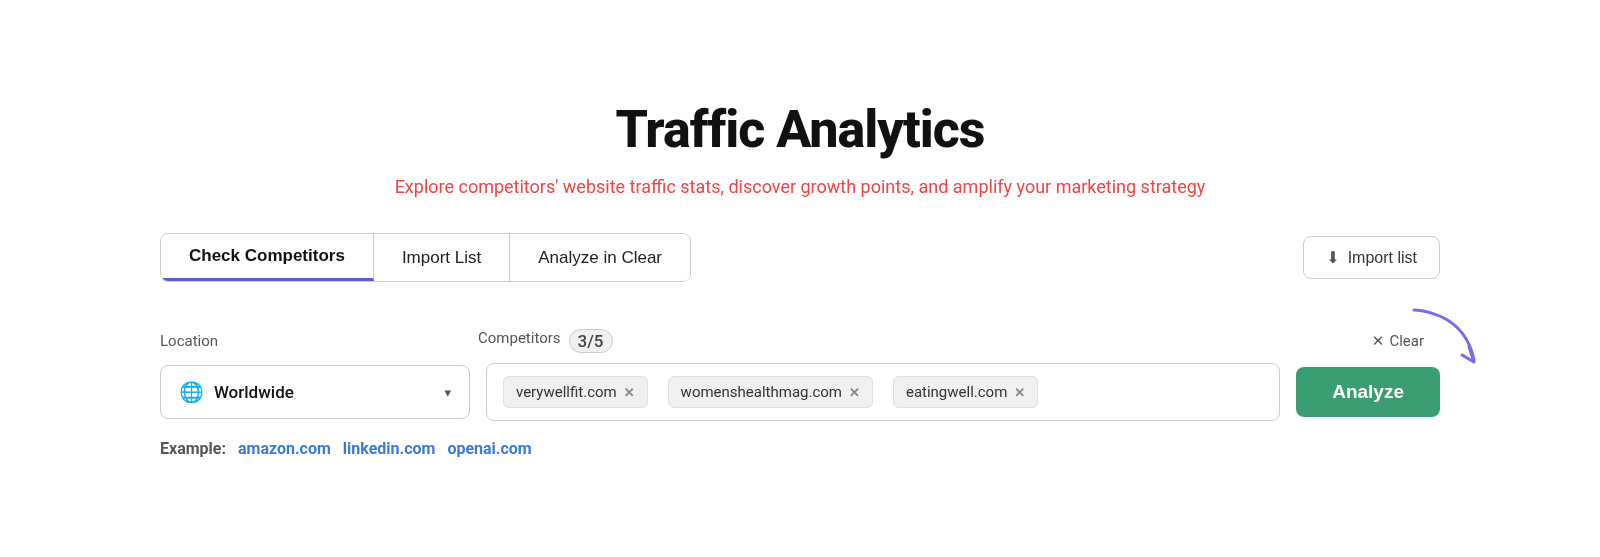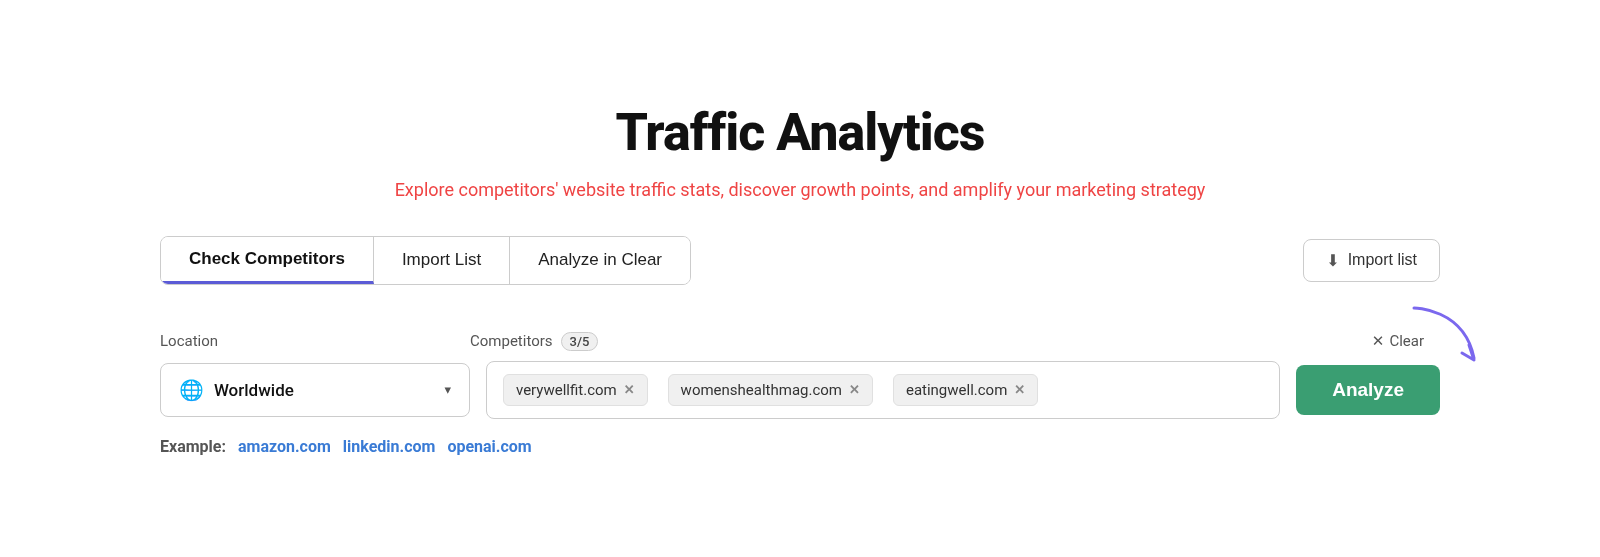--- a/index.html
+++ b/index.html
@@ -102,21 +102,21 @@
       color: #555555;
     }
 
     .form-section {
       width: 100%;
     }
 
     .form-labels {
       display: flex;
       align-items: center;
-      gap: 0;
+      gap: 8px;
       margin-bottom: 10px;
       margin-top: 19px;
     }
 
     .label-location {
       font-size: 15px;
       color: #555555;
       width: 310px;
       flex-shrink: 0;
     }
@@ -130,21 +130,21 @@
     }
 
     .competitors-badge {
       display: inline-flex;
       align-items: center;
       justify-content: center;
       background: #f0f0f0;
       border: 1px solid #cccccc;
       border-radius: 20px;
       padding: 1px 8px;
-      font-size: 13px;
+      font-size: 17px;
       color: #444444;
       font-weight: 500;
     }
 
     .label-clear {
       display: flex;
       align-items: center;
       gap: 5px;
       font-size: 15px;
       color: #555555;

